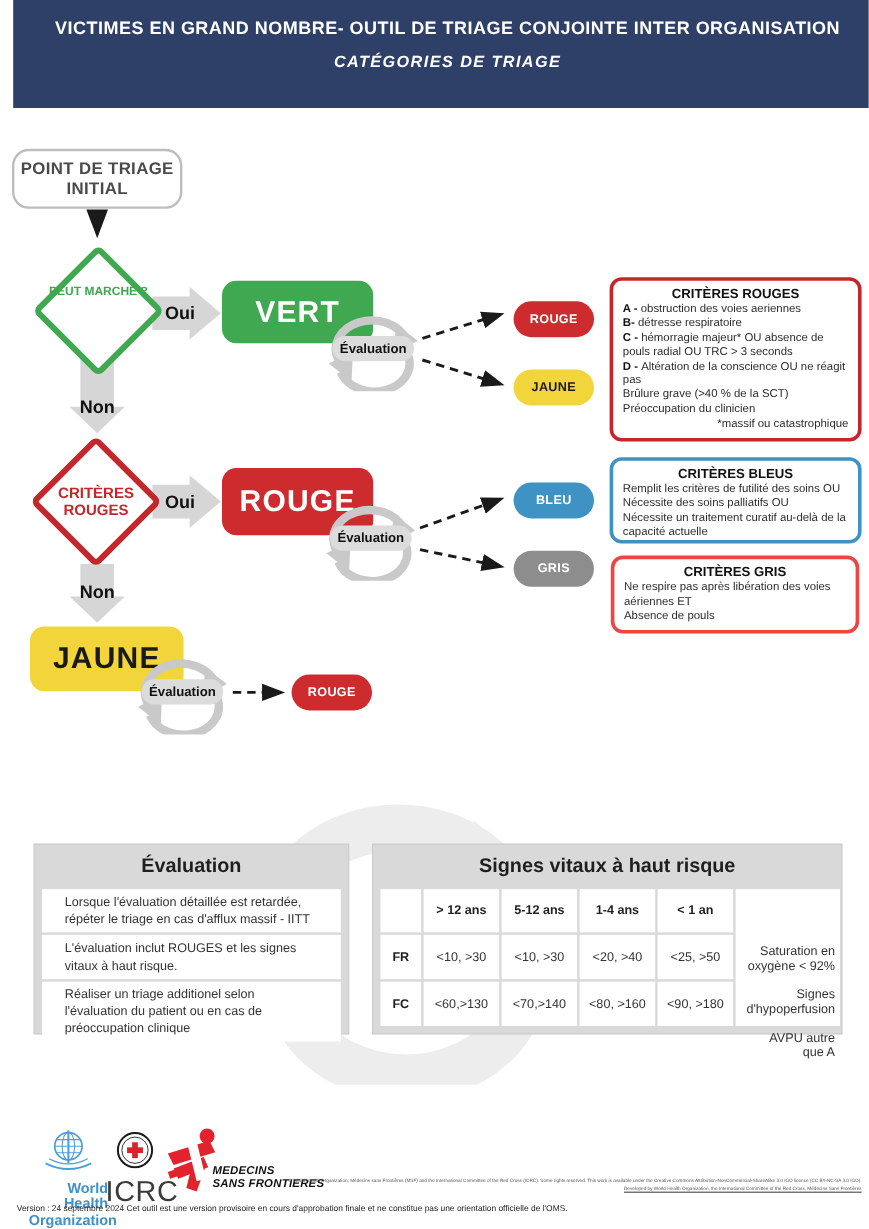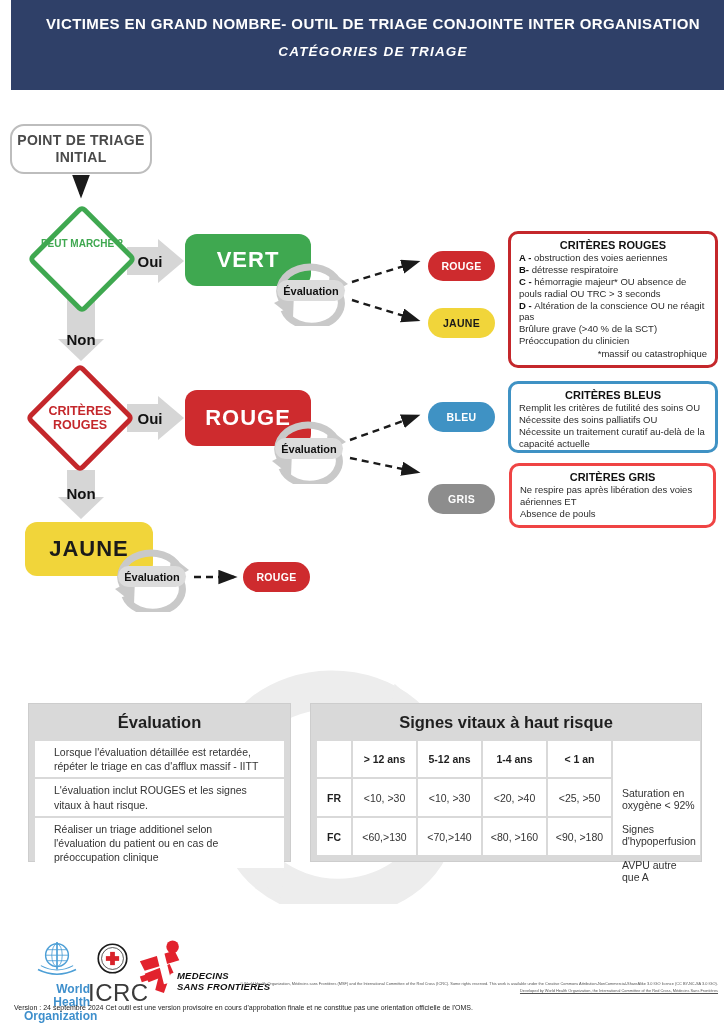--- a/index.html
+++ b/index.html
@@ -18,29 +18,29 @@
   .node{position:absolute;box-sizing:border-box;display:flex;align-items:center;justify-content:center;text-align:center;}
   .start-box{left:10px;top:124px;width:142px;height:50px;border:2.5px solid #BDBDBD;border-radius:14px;
              background:#fff;color:#4a4a4a;font-weight:bold;font-size:14px;line-height:1.25;letter-spacing:.3px;}
   .diamond{position:absolute;box-sizing:border-box;width:78px;height:78px;background:#fff;
            border-radius:6px;transform:rotate(45deg);}
   .diamond.green{left:43px;top:220px;border:5px solid #3FA850;}
   .diamond.red{left:41px;top:379px;border:5px solid #C4272B;}
   .dlabel{position:absolute;text-align:center;font-weight:bold;line-height:1.12;}
   .dlabel.green{left:38px;top:238px;width:88px;color:#3FA850;font-size:10px;}
   .dlabel.red{left:34px;top:404px;width:92px;color:#C4272B;font-size:12.5px;}
-  .big-box{border-radius:12px;font-weight:bold;font-size:22px;letter-spacing:1px;}
+  .big-box{border-radius:12px;font-weight:bold;font-size:25px;letter-spacing:1px;}
   .box-vert{left:185px;top:234px;width:126px;height:52px;background:#3FA850;color:#fff;}
   .box-rouge{left:185px;top:390px;width:126px;height:56px;background:#CE2B2E;color:#fff;}
   .box-jaune{left:25px;top:522px;width:128px;height:54px;background:#F1D53A;color:#1a1a1a;}
   .pill{border-radius:15px;font-weight:bold;font-size:10.5px;letter-spacing:.3px;}
   .pill-rouge1{left:428px;top:251px;width:67px;height:30px;background:#CE2B2E;color:#fff;}
   .pill-jaune1{left:428px;top:308px;width:67px;height:30px;background:#F1D53A;color:#1a1a1a;}
   .pill-bleu{left:428px;top:402px;width:67px;height:30px;background:#3F92C4;color:#fff;}
-  .pill-gris{left:428px;top:459px;width:67px;height:30px;background:#8D8D8D;color:#fff;margin-top:25px;}
+  .pill-gris{left:428px;top:459px;width:67px;height:30px;background:#8D8D8D;color:#fff;}
   .pill-rouge2{left:243px;top:562px;width:67px;height:30px;background:#CE2B2E;color:#fff;}
   .yn{position:absolute;width:44px;text-align:center;font-weight:bold;font-size:15px;color:#111;}
 
   
   .refresh{position:absolute;width:86px;height:70px;}
   .eval-pill{position:absolute;width:68px;height:21px;background:#DCDCDC;border-radius:11px;
              display:flex;align-items:center;justify-content:center;font-weight:bold;font-size:11px;color:#111;}
 
   
   .crit{position:absolute;box-sizing:border-box;background:#fff;border-radius:10px;padding:5px 8px 4px 8px;}
@@ -56,21 +56,21 @@
   .watermark{position:absolute;left:185px;top:648px;z-index:0;}
   .panel{position:absolute;z-index:1;background:#D9D9D9;border:1px solid #CDCDCD;box-sizing:border-box;}
   .panel-eval{left:28px;top:703px;width:263px;height:159px;}
   .panel-vitals{left:310px;top:703px;width:392px;height:159px;}
   .panel-title{height:36px;display:flex;align-items:center;justify-content:center;
                font-weight:bold;font-size:16.5px;color:#1f1f1f;}
   .eval-rows{position:absolute;left:6px;right:6px;top:37px;bottom:6px;display:flex;flex-direction:column;gap:2px;}
   .eval-row{flex:1;background:#fff;display:flex;align-items:center;padding:4px 19px;
             font-size:10.5px;color:#333;line-height:1.35;}
   .vit-grid{position:absolute;left:6px;right:6px;top:37px;bottom:6px;display:grid;
-            grid-template-columns:34px 63px 63px 63px 63px 1fr;grid-template-rows:36px 1fr 1fr;gap:2px;}
+            grid-template-columns:34px 63px 63px 63px 63px 1fr;grid-template-rows:36px 1fr 1fr;gap:2px;text-align:right;}
   .vcell{background:#fff;display:flex;align-items:center;justify-content:center;
          font-size:10.5px;color:#333;}
   .vcell.bold{font-weight:bold;color:#1f1f1f;}
   .vnotes{grid-column:6;grid-row:1 / span 3;background:#fff;display:flex;flex-direction:column;
           justify-content:flex-start;gap:12px;padding:46px 4px 0 9px;box-sizing:border-box;
           font-size:10.5px;color:#333;align-items:flex-start;}
 
   
   .who-block{position:absolute;left:24px;top:940px;width:66px;text-align:center;}
   .who-name{color:#3E8FCC;font-weight:bold;font-size:12px;line-height:1.08;margin-top:1px;text-align:right;}

